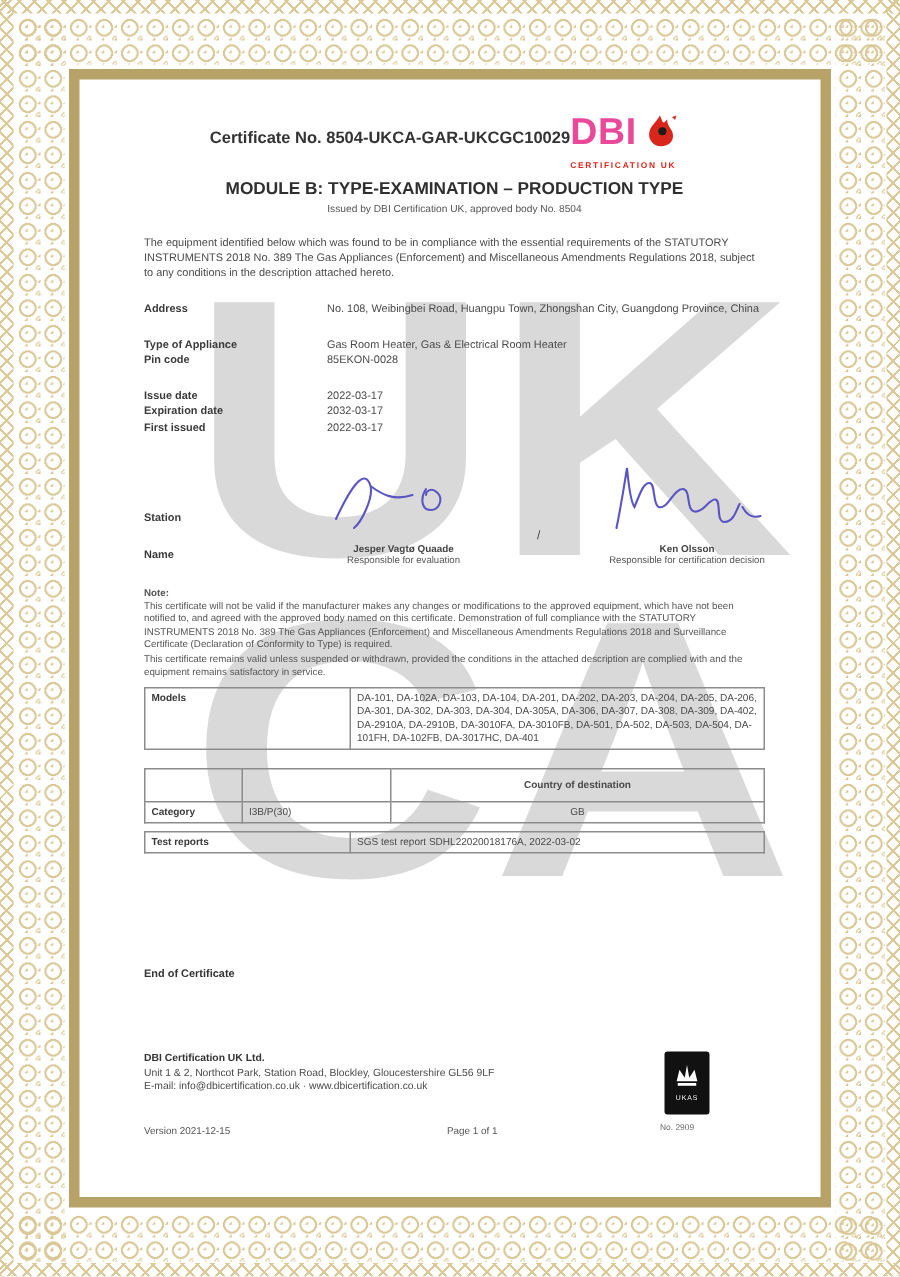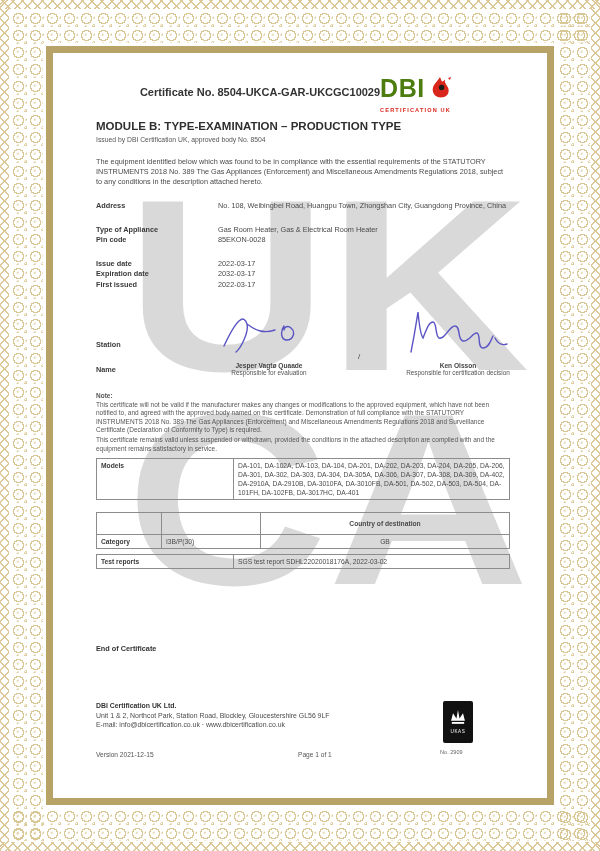--- a/index.html
+++ b/index.html
@@ -38,24 +38,24 @@
   }
 
   
   .content{position:absolute;left:96px;top:0;width:414px;height:100%;z-index:2;}
   .abs{position:absolute;left:0;right:0;}
 
   .hdr-row{top:76px;display:flex;justify-content:center;align-items:flex-start;}
   .cert-no{font-size:11px;font-weight:bold;color:#333;padding-top:10px;}
   .logo{width:86px;text-align:left;}
   .logo-main{display:flex;align-items:flex-start;gap:3px;}
-  .logo-text{font-size:25px;font-weight:800;color:#4d7c0f;letter-spacing:0.5px;line-height:24px;}
+  .logo-text{font-size:25px;font-weight:800;color:#ec4899;letter-spacing:0.5px;line-height:24px;}
   .logo-sub{font-size:5.6px;font-weight:bold;color:#d9261c;letter-spacing:1.15px;margin-top:2px;white-space:nowrap;}
 
-  .title-block{top:120px;}
+  .title-block{top:120px;text-align:center;}
   .title{font-size:11.5px;font-weight:bold;color:#2f2f2f;}
   .subtitle{font-size:6.8px;color:#555;margin-top:4px;}
 
   .intro{top:157px;font-size:7.3px;line-height:10px;color:#4a4a4a;text-align:left;}
 
   .details{top:201px;}
   .drow{display:flex;font-size:7.3px;line-height:10.6px;}
   .drow.gap{margin-top:13px;}
   .dlabel{width:122px;font-weight:bold;color:#3a3a3a;flex:0 0 122px;}
   .dvalue{color:#4a4a4a;white-space:nowrap;}

